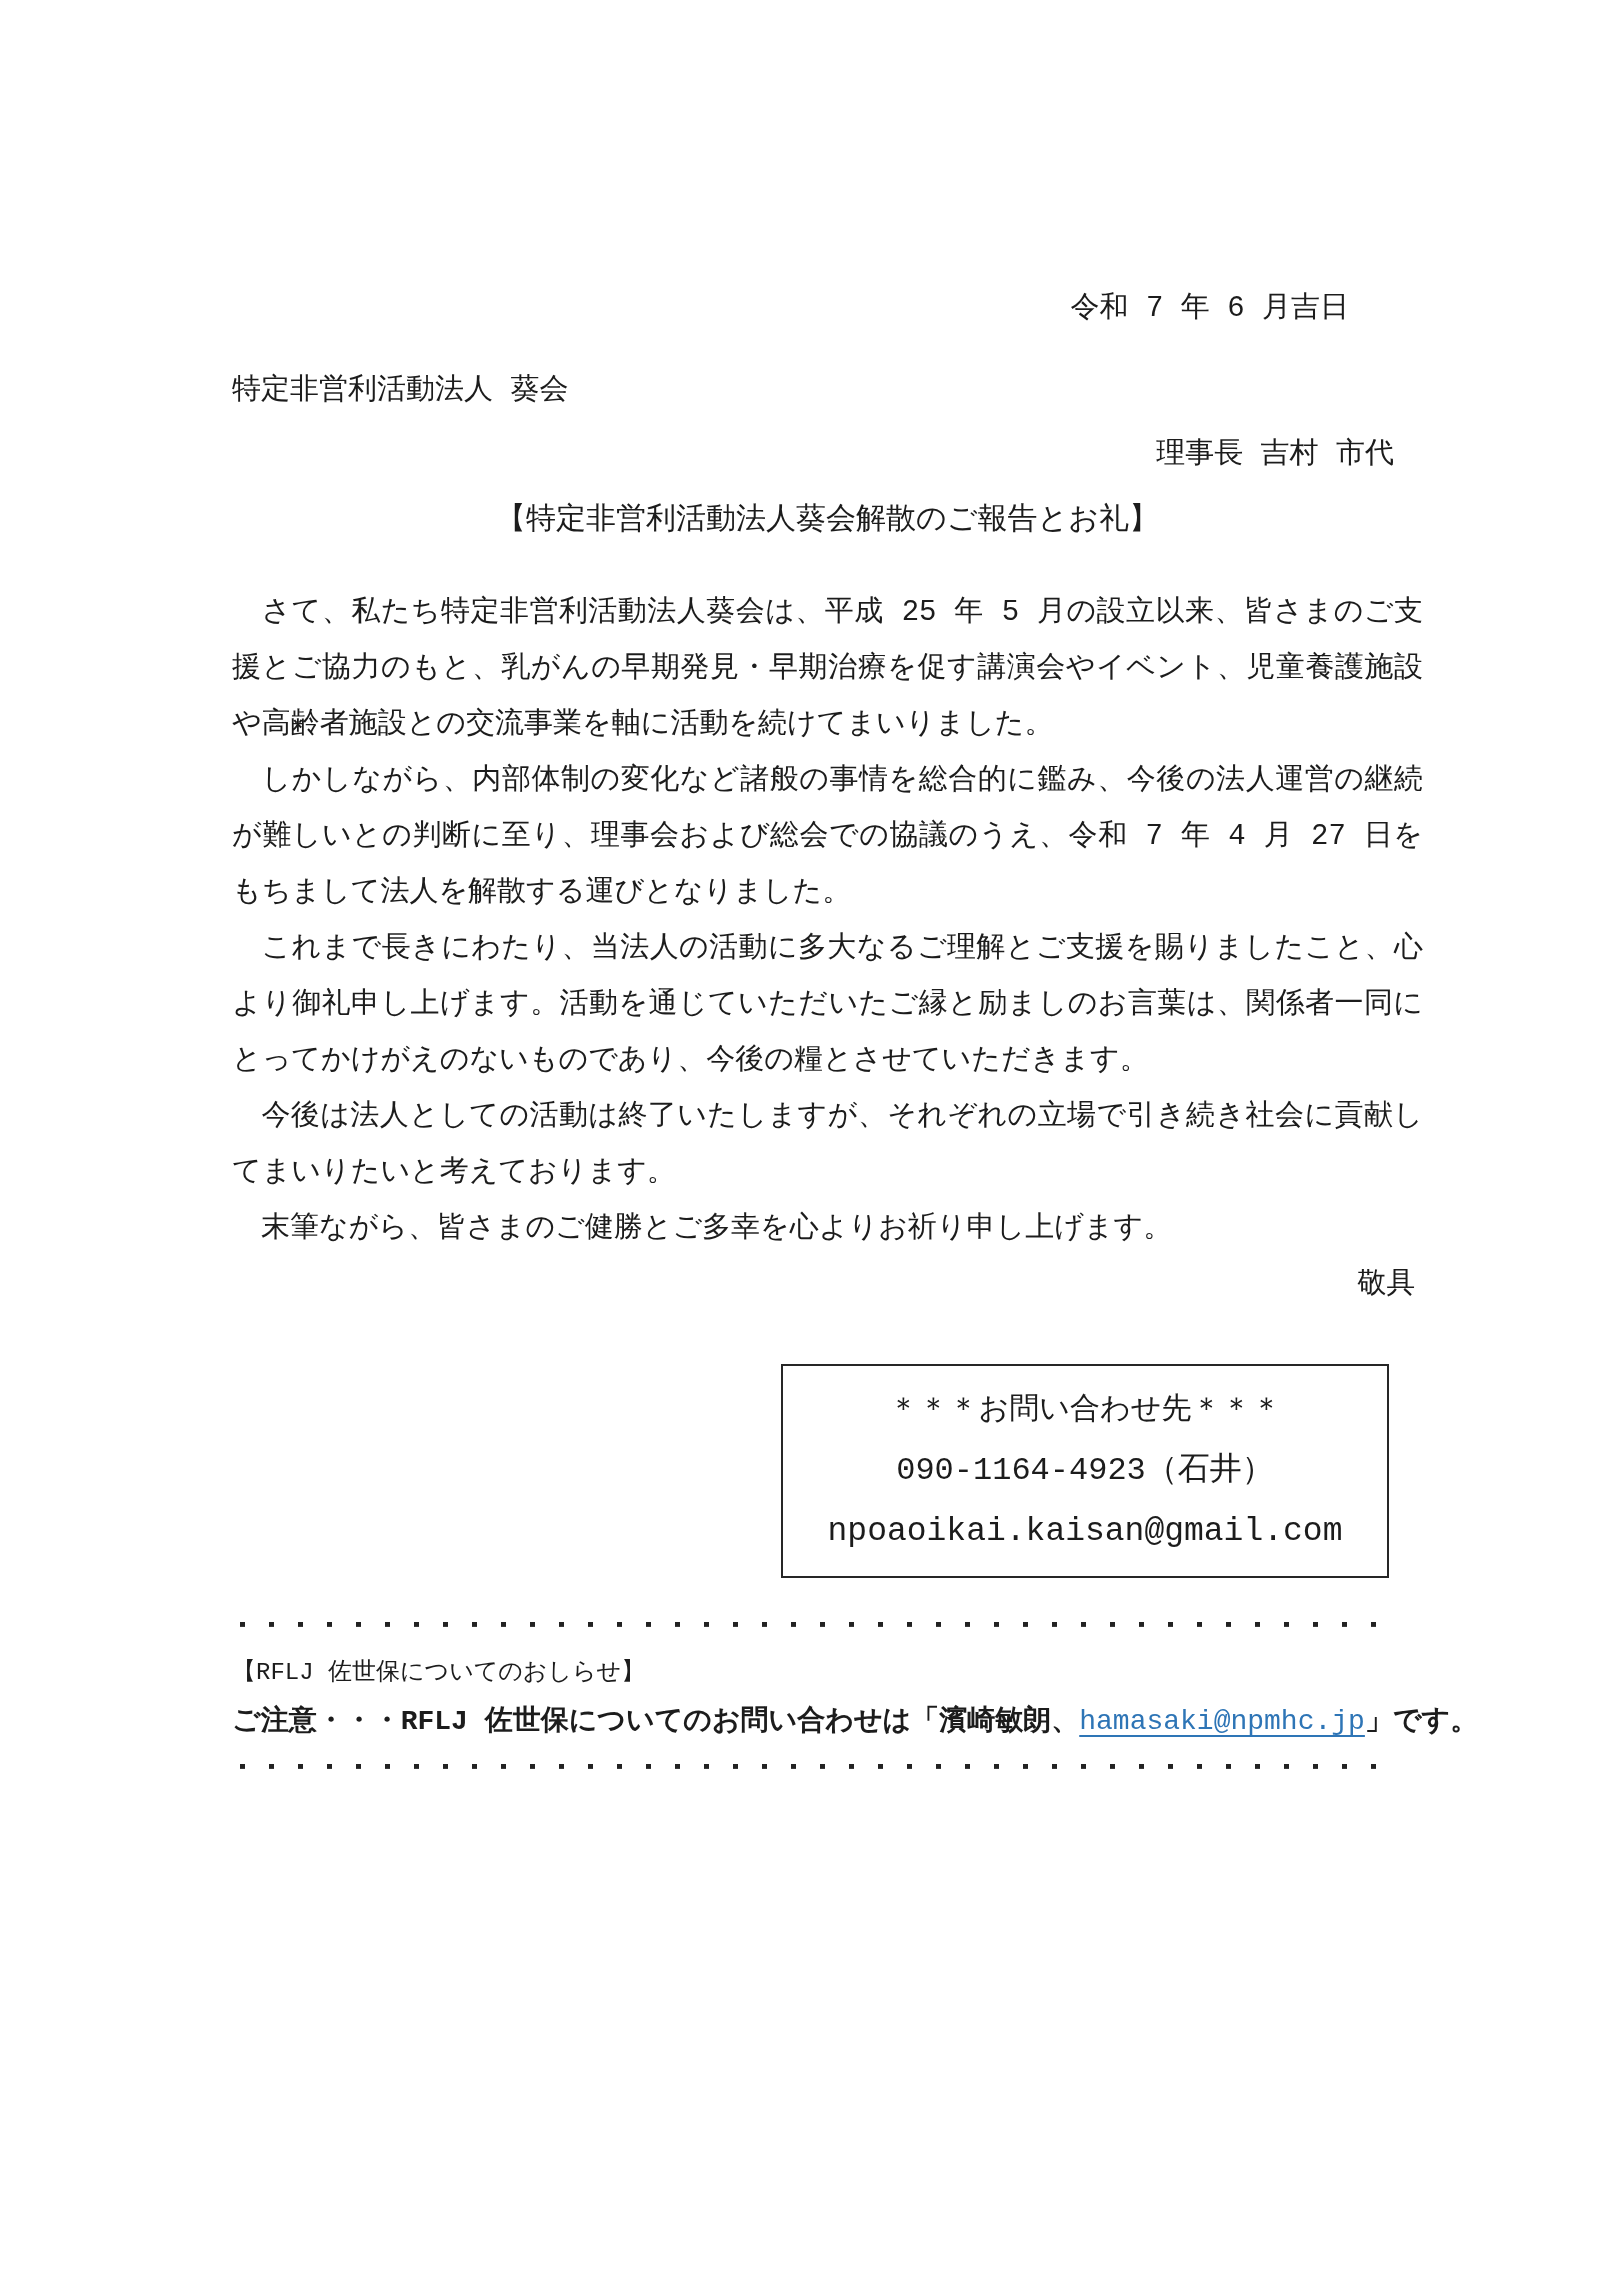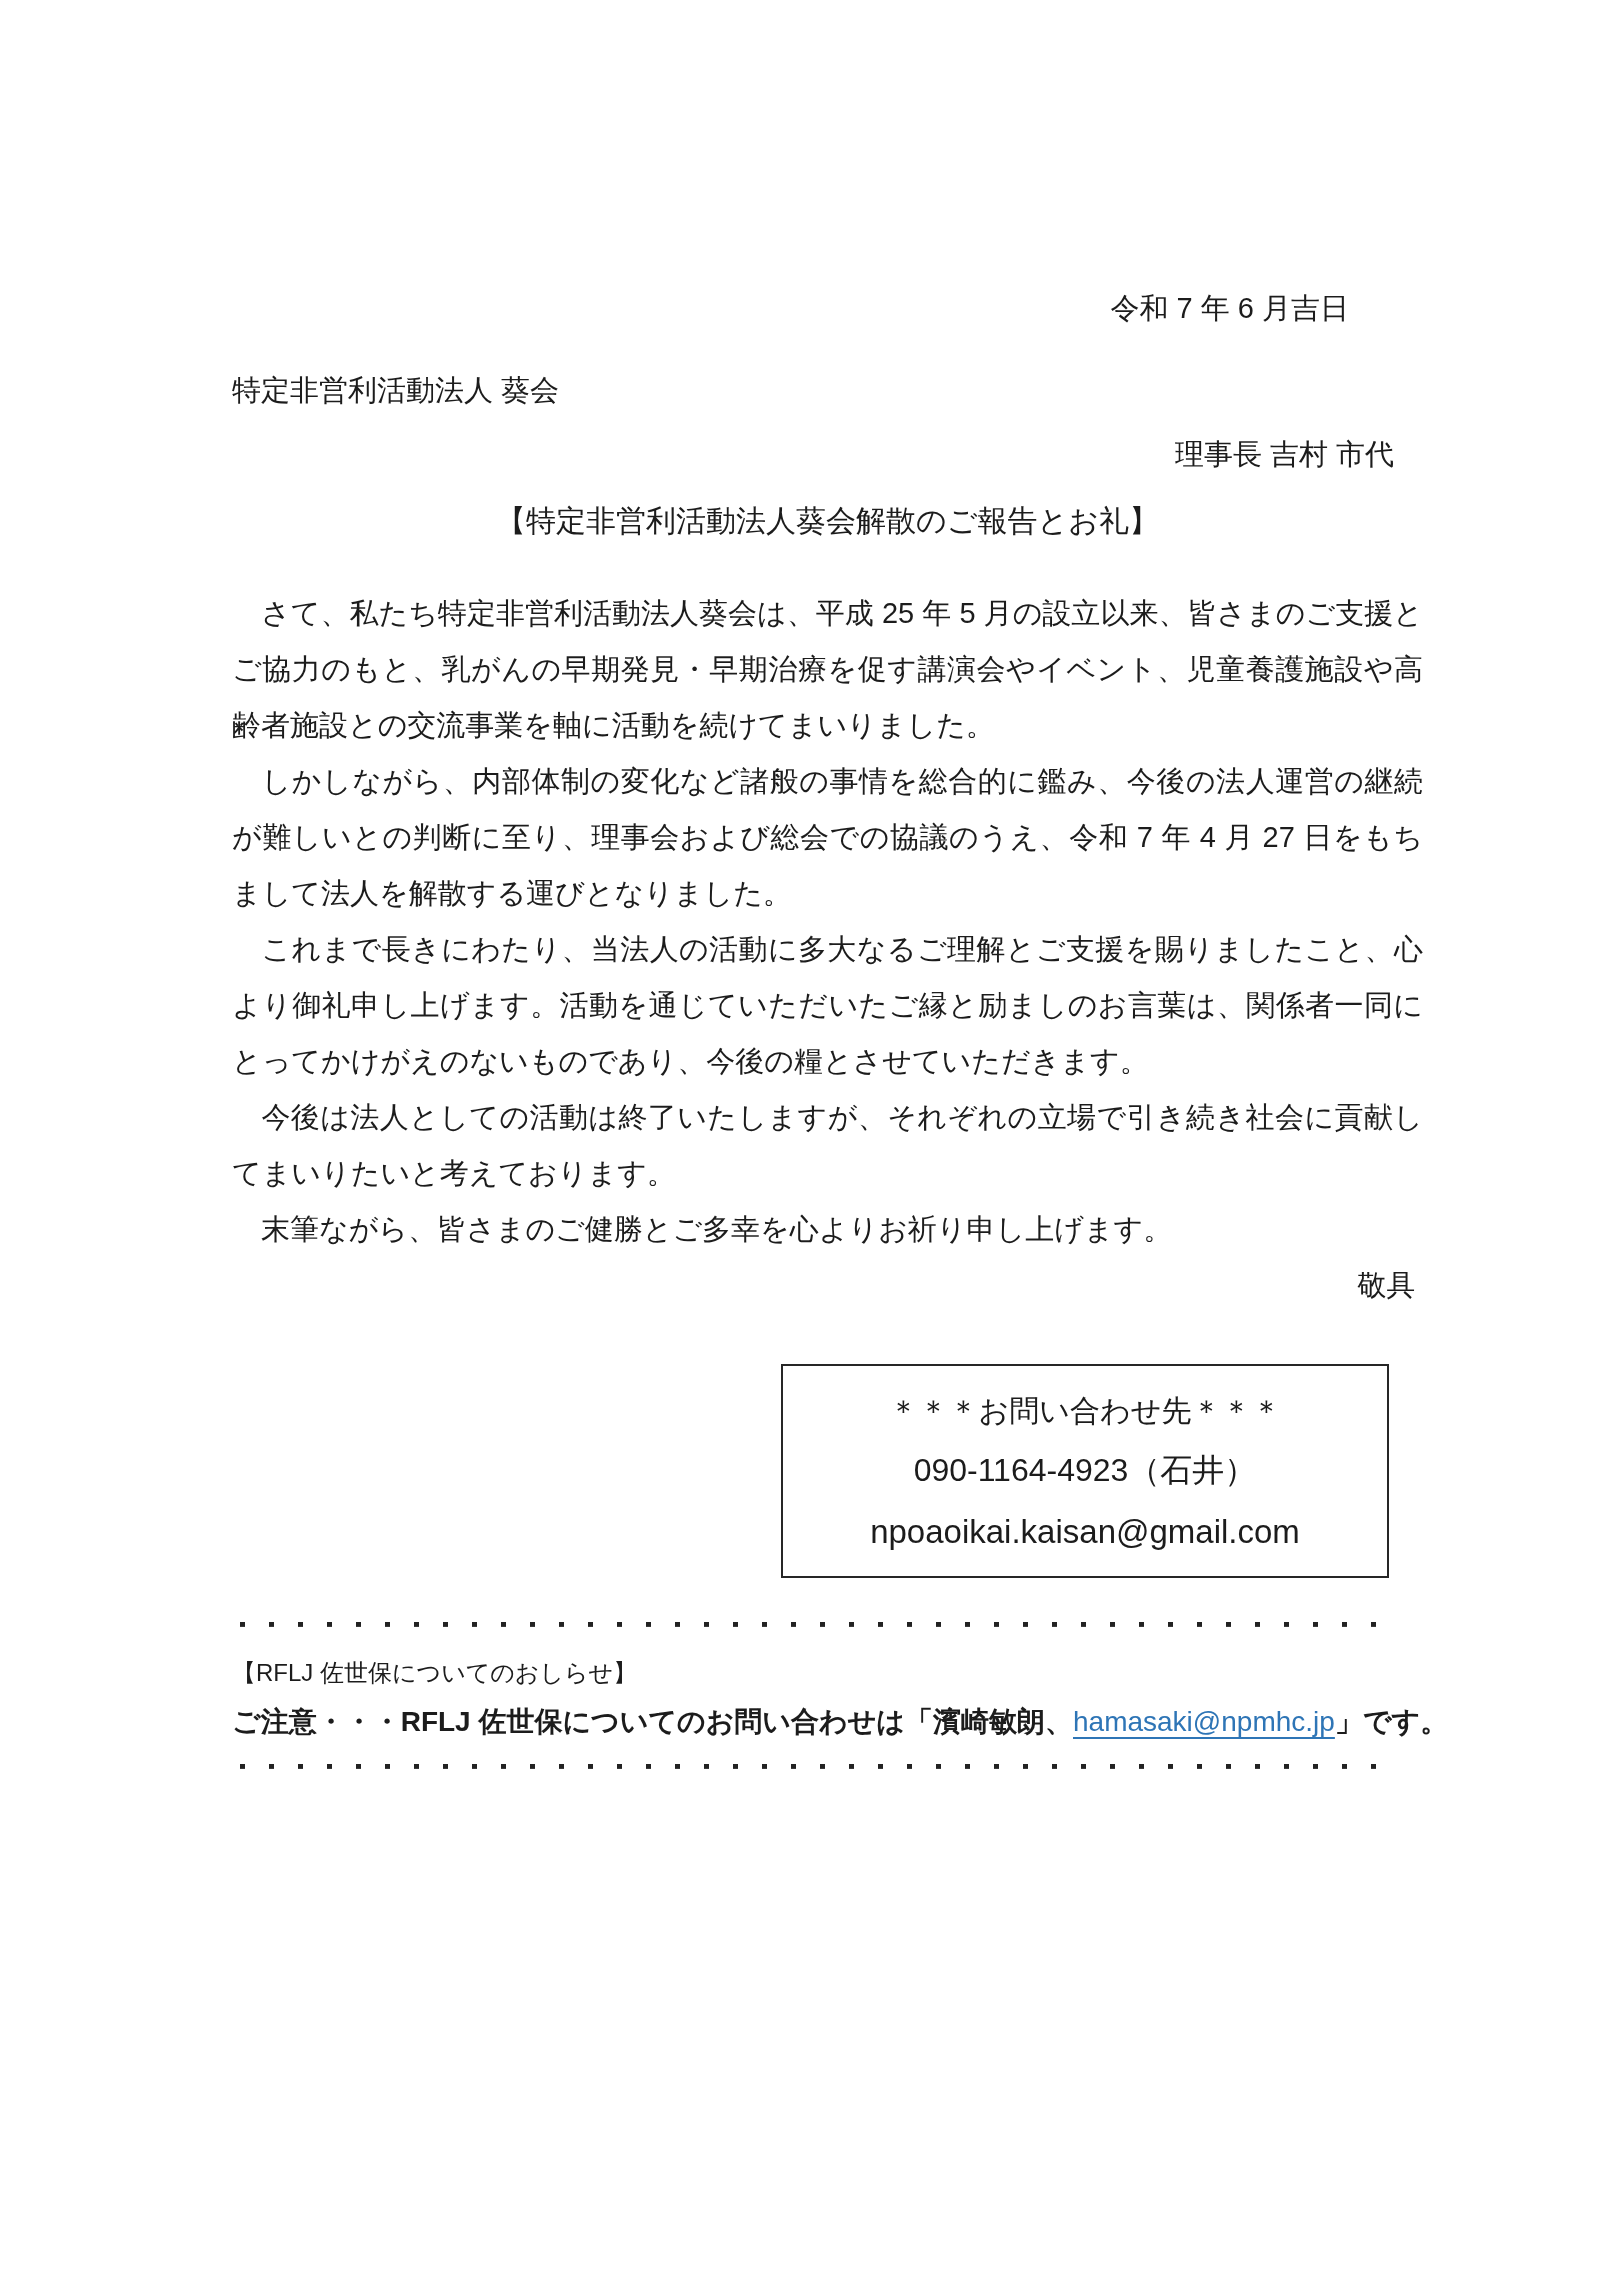--- a/index.html
+++ b/index.html
@@ -7,21 +7,21 @@
     margin: 0;
     padding: 0;
     background: #ffffff;
   }
   .page {
     position: relative;
     width: 1620px;
     height: 1886px;
     background: var(--paper, #ffffff);
     color: var(--ink, #1c1c1c);
-    font-family: Liberation Sans, sans-serif;
+    font-family: Liberation Mono, monospace;
     overflow: hidden;
   }
   .content {
     margin-left: 232px;
     width: 1191px;
     font-size: 29px;
   }
   .spacer-top { height: 289px; }
 
   .date-line {

